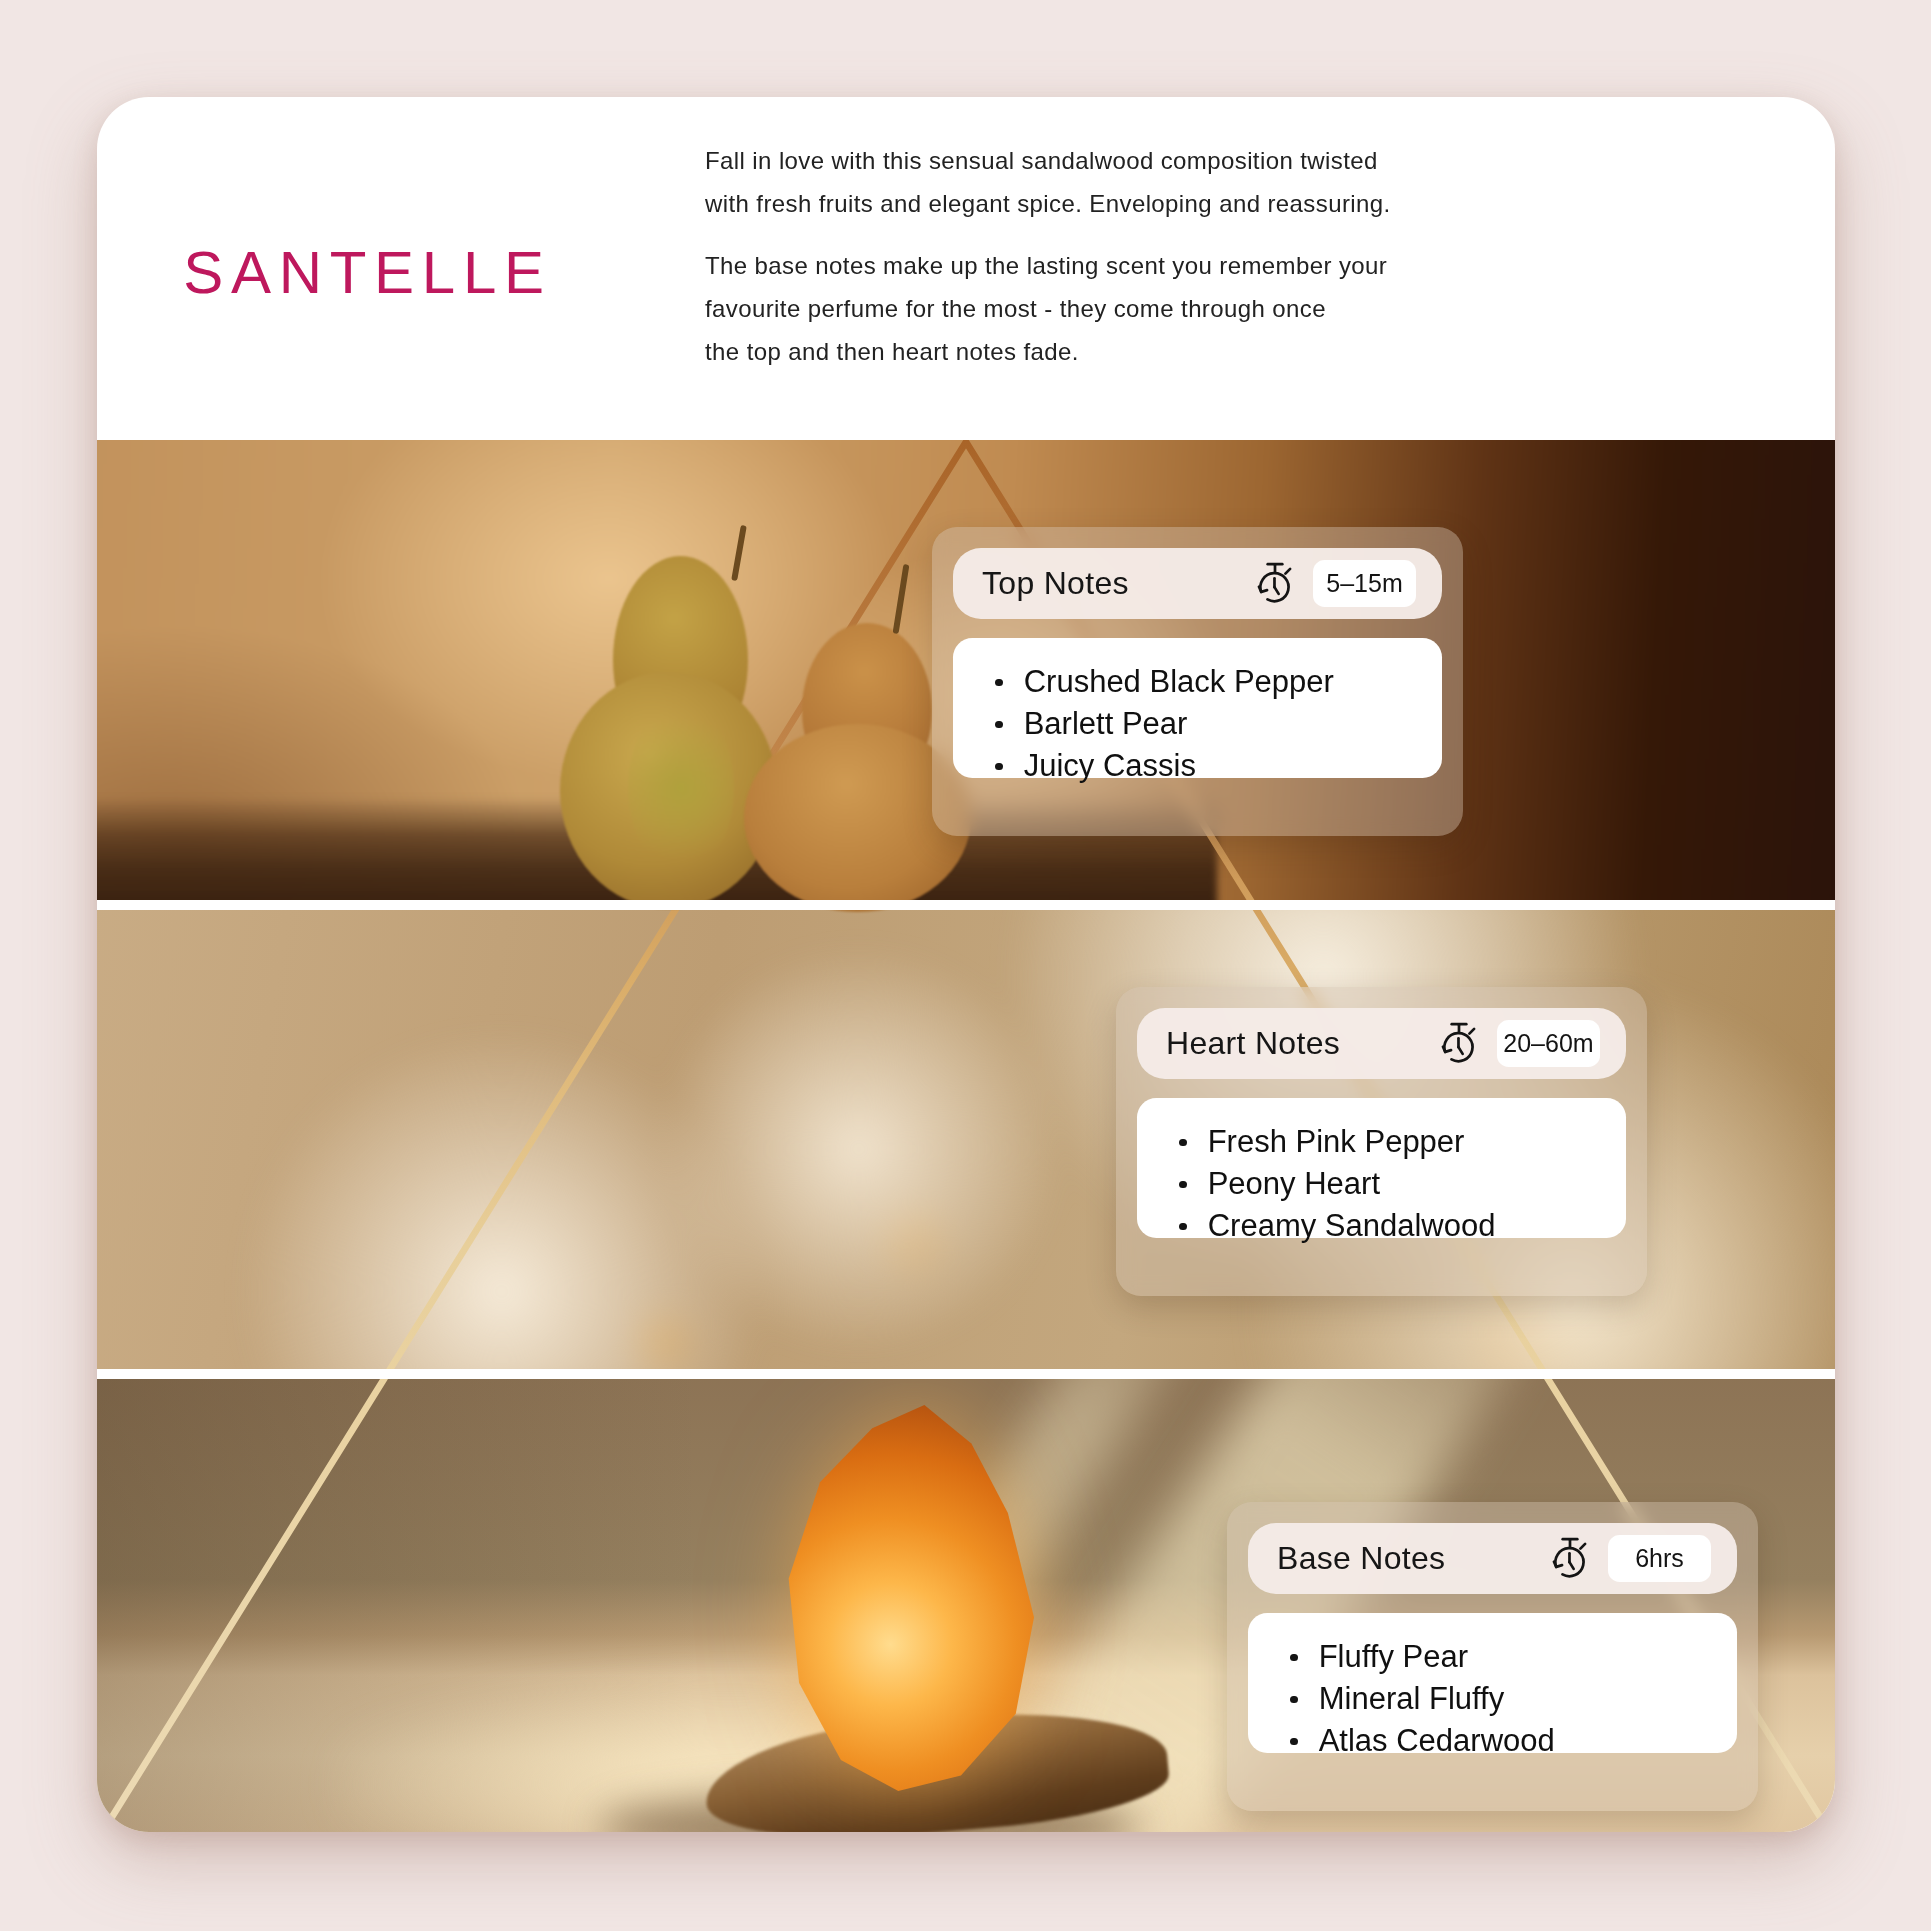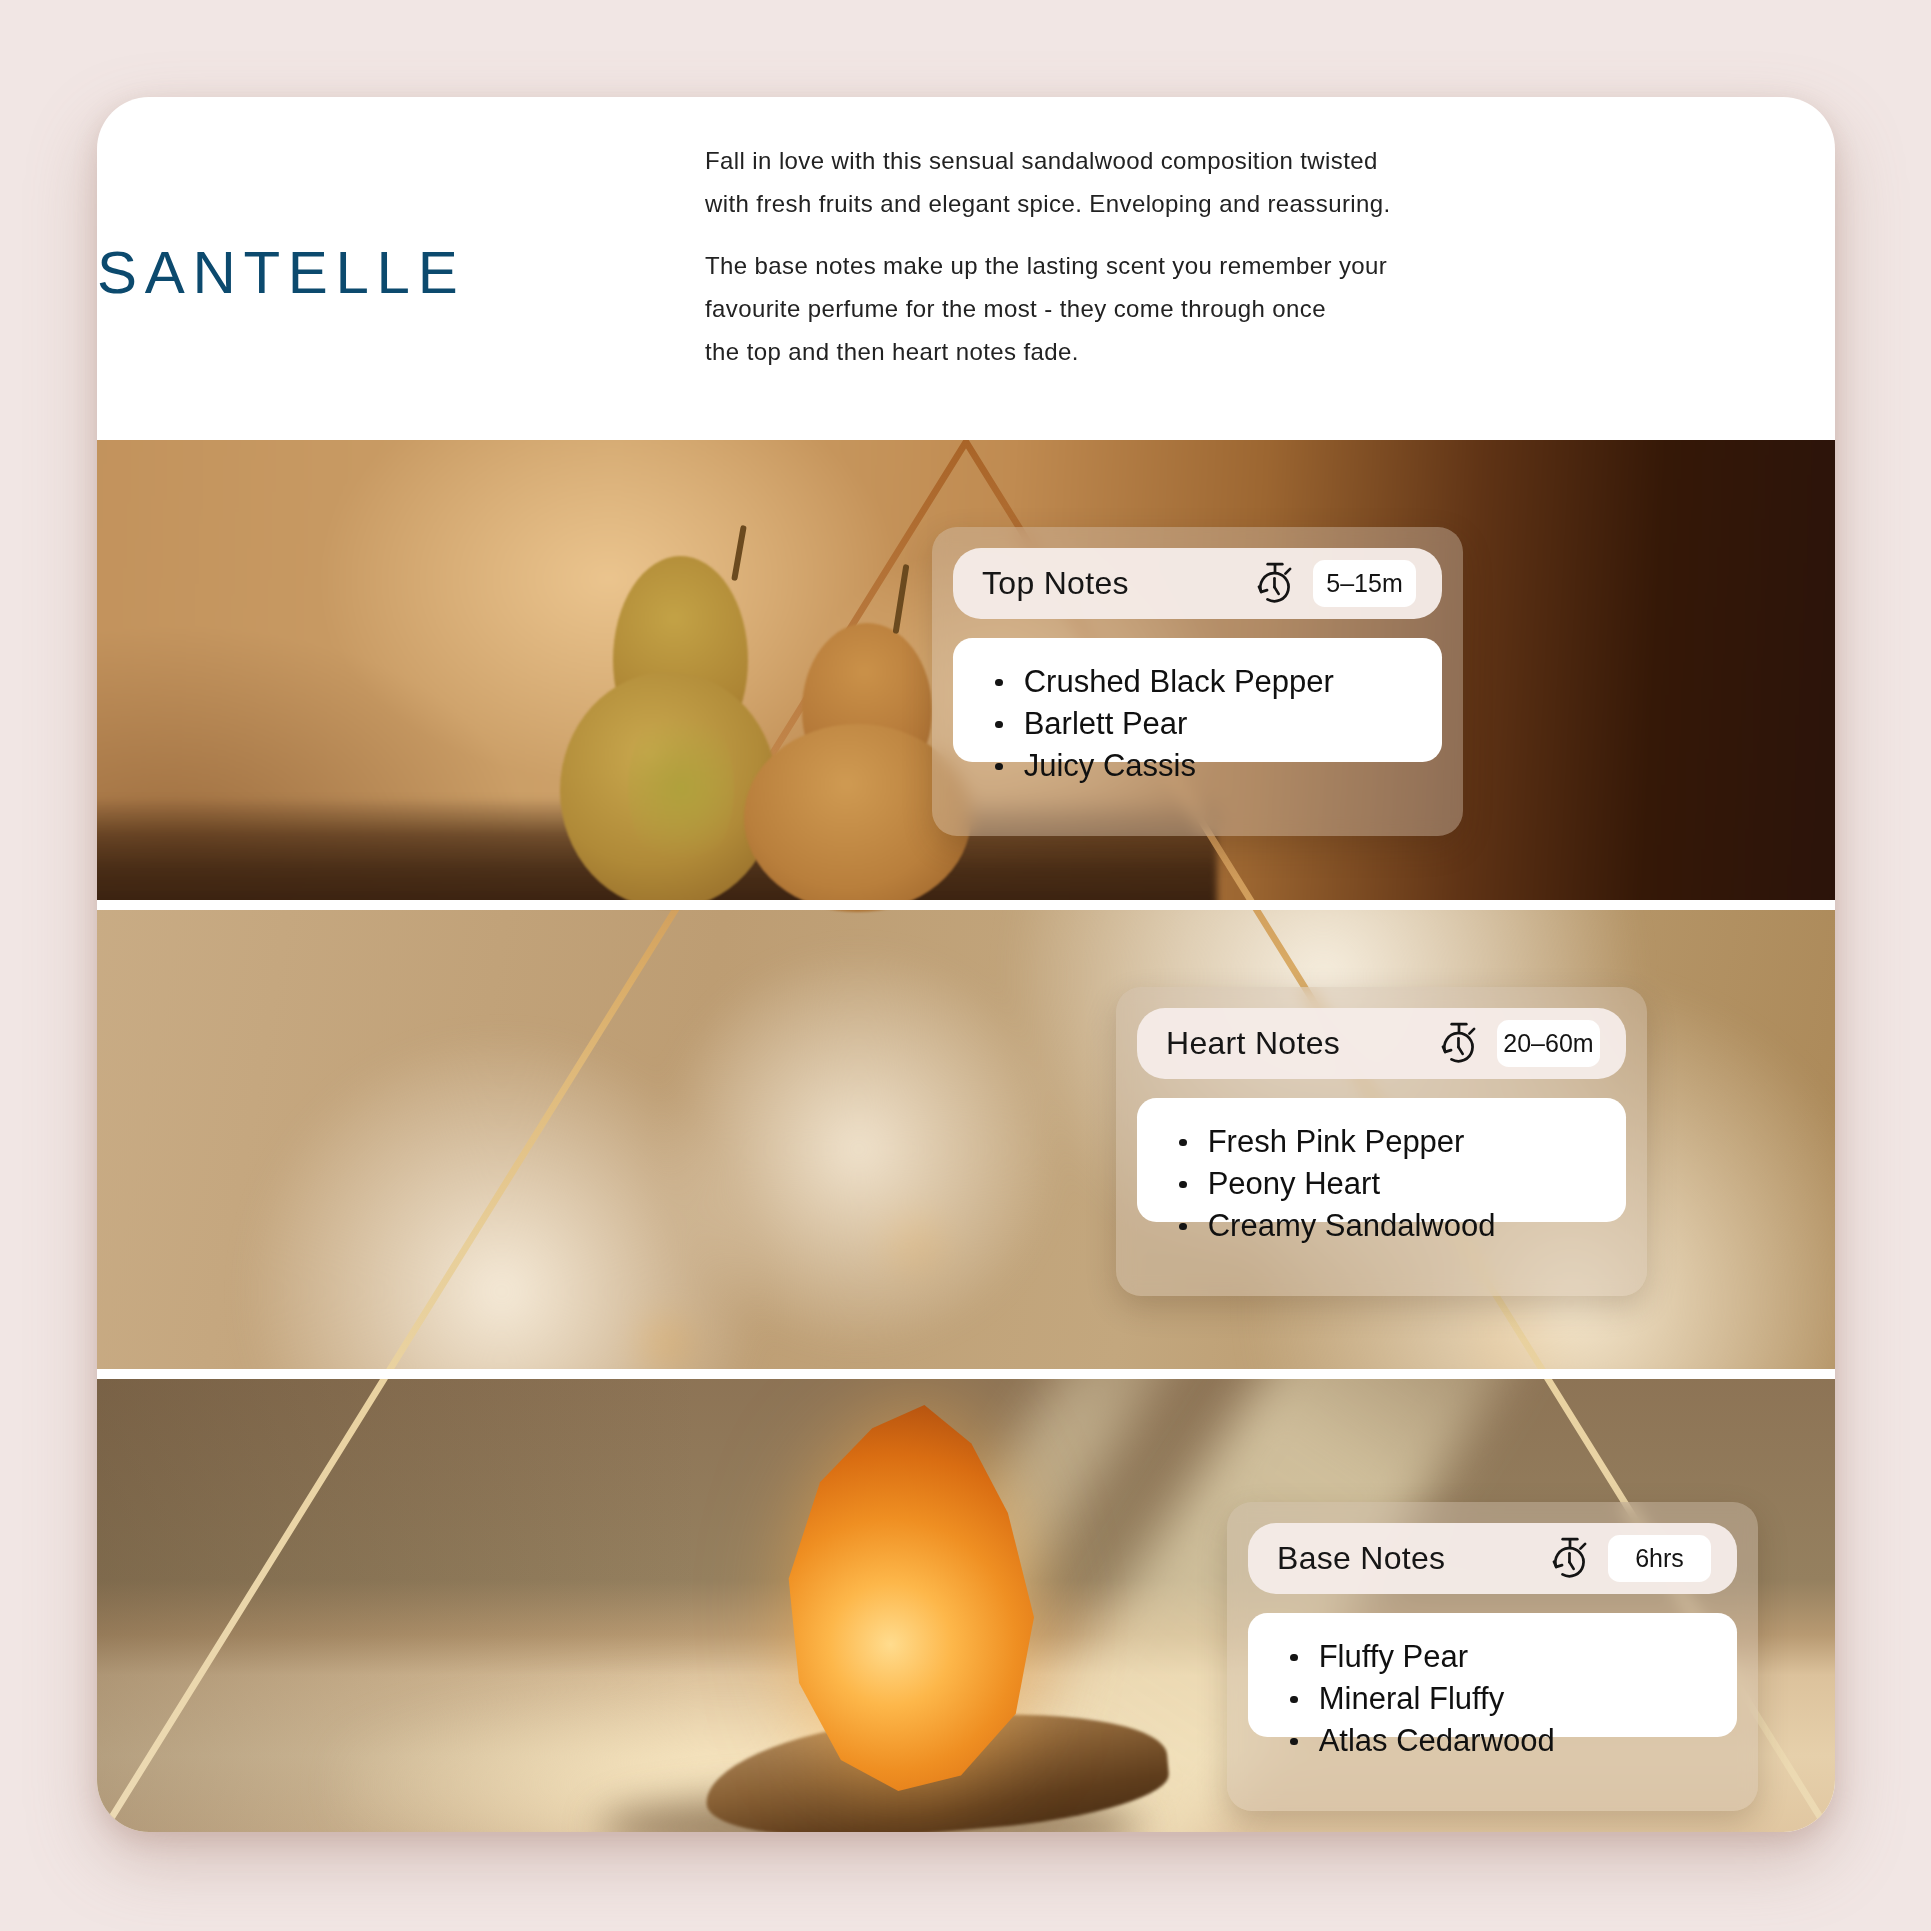--- a/index.html
+++ b/index.html
@@ -3,22 +3,22 @@
 <meta charset="utf-8">
 <style>
   html,body{margin:0;padding:0;background:#f1e6e4;}
   *{box-sizing:border-box;}
   #stage{position:relative;width:1931px;height:1931px;background:#f1e6e4;overflow:hidden;
          font-family:"Liberation Sans",sans-serif;color:#1b1b1b;}
   .card{position:absolute;left:97px;top:97px;width:1738px;height:1735px;background:#ffffff;
         border-radius:52px;overflow:hidden;
         box-shadow:0 29px 68px rgba(160,120,105,0.35),0 7.7px 23px rgba(160,120,105,0.22);}
   
-  .brand-title{position:absolute;left:0;top:141px;width:541px;
-               font-size:60px;font-weight:400;letter-spacing:7.7px;color:#0c4a6e;}
+  .brand-title{position:absolute;left:0;top:141px;width:541px;text-align:center;
+               font-size:60px;font-weight:400;letter-spacing:7.7px;color:#be185d;}
   .intro{position:absolute;left:608px;top:42px;width:1091px;}
   .intro p{margin:0 0 19.3px 0;font-size:24px;line-height:43px;color:#222222;letter-spacing:0.4px;}
   .intro p span{display:block;}
   
   .collage{position:absolute;left:0;top:343px;width:1738px;height:1392px;}
   .band{position:absolute;left:0;width:1738px;overflow:hidden;z-index:1;}
   .band-inner{position:absolute;inset:-24px;}
   .band1{top:0;height:460px;}
   .band1 .band-inner{
     background:
@@ -88,21 +88,21 @@
       box-shadow:0 11.6px 31px rgba(60,35,15,0.20);}
   .panel-top{left:835px;top:87px;}
   .panel-heart{left:1019px;top:547px;}
   .panel-base{left:1130px;top:1062px;}
   .note-header{height:71px;border-radius:28px;background:rgba(244,235,231,0.97);
       display:flex;align-items:center;padding:0 26px 0 29px;}
   .note-label{flex:1;font-size:32px;font-weight:500;color:#161616;letter-spacing:0.3px;}
   .timer-icon{width:50px;height:50px;margin-right:13.5px;flex:none;}
   .badge{background:#ffffff;border-radius:11.6px;width:103px;padding:8.7px 0;text-align:center;
       font-size:25px;color:#141414;flex:none;}
-  .note-list{margin-top:19.3px;height:124px;background:#ffffff;border-radius:19.3px;
+  .note-list{margin-top:19.3px;height:140px;background:#ffffff;border-radius:19.3px;
       padding:23px 9.7px 0 42px;}
   .note-item{display:flex;align-items:flex-start;font-size:31px;line-height:42px;color:#101010;}
   .dot{width:7.7px;height:7.7px;border-radius:50%;background:#141414;margin:17.4px 21px 0 0;flex:none;}
 </style>
 </head>
 <body>
 
 <div id="stage">
   <div class="card">
 

